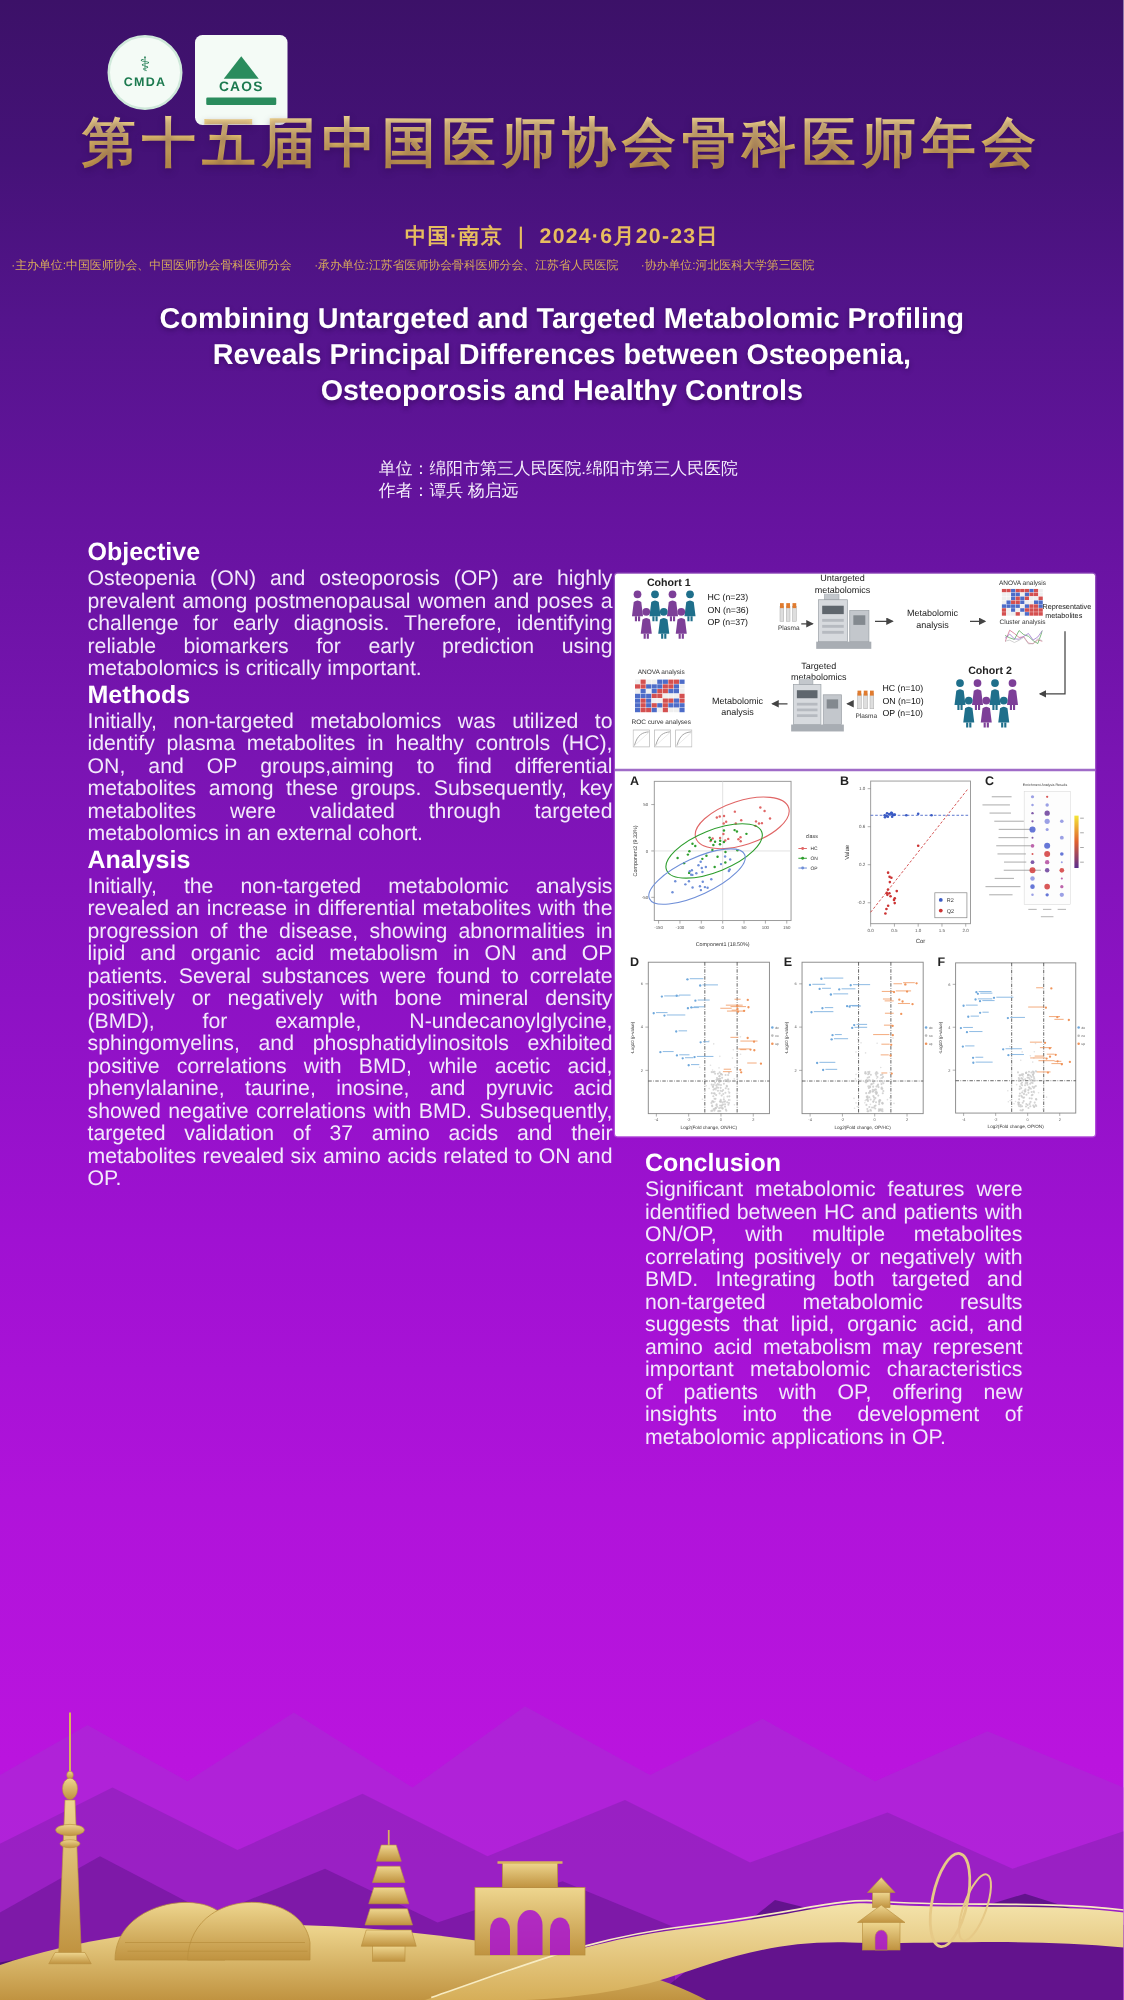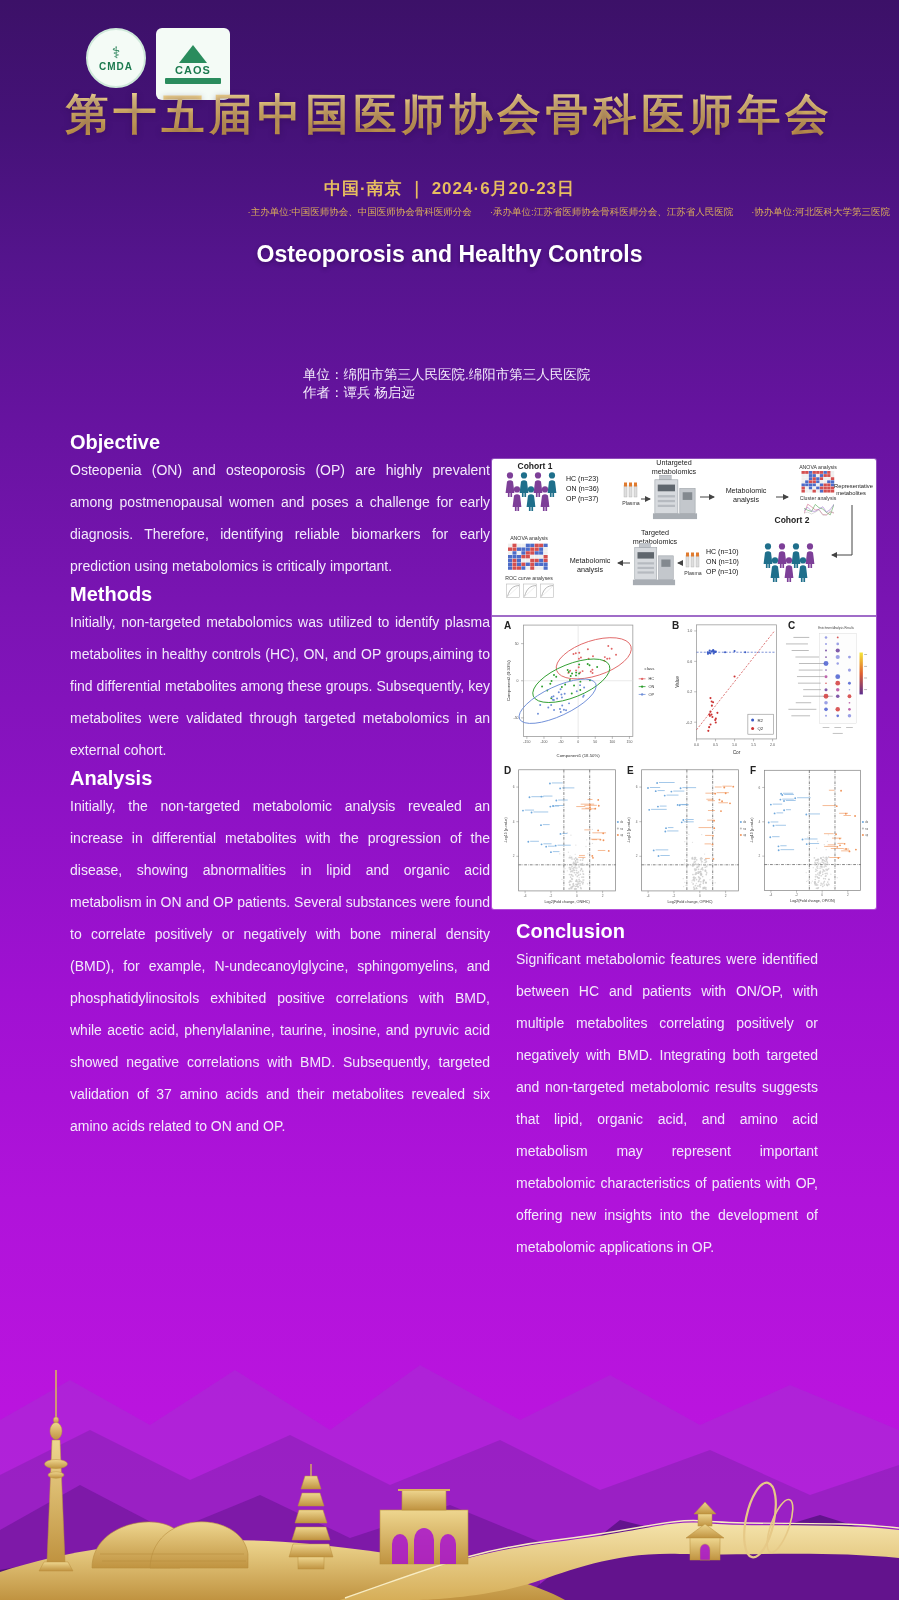--- a/index.html
+++ b/index.html
@@ -18,30 +18,30 @@
   .caos .bar{width:56px;height:6px;background:#2a8c5d;border-radius:1px;margin-top:2px;}
   .cn-title{position:absolute;top:86px;left:0;width:100%;text-align:center;
     font-family:"DejaVu Serif","Liberation Serif",serif;font-weight:bold;font-size:43px;letter-spacing:5px;
     background:linear-gradient(180deg,#f8e2a0 0%,#e7c267 45%,#c2913b 100%);
     -webkit-background-clip:text;background-clip:text;color:transparent;
     text-shadow:0 2px 6px rgba(40,5,70,.35);}
   .en-title{position:absolute;top:152px;left:0;width:100%;text-align:center;color:#d8a84e;
     font-size:16px;letter-spacing:2.2px;font-weight:bold;}
   .en-title sup{font-size:9px;}
   .event{position:absolute;top:177px;left:0;width:100%;text-align:center;color:#e7bd5f;font-size:17px;font-weight:bold;letter-spacing:1px;}
-  .orgs{position:absolute;top:206px;left:0;width:100%;text-align:right;color:#d9ac5a;font-size:9.5px;}
+  .orgs{position:absolute;top:206px;left:0;width:100%;text-align:left;color:#d9ac5a;font-size:9.5px;}
   .orgs span{margin:0 9px;}
   
   .ptitle{position:absolute;top:240px;left:0;width:100%;text-align:center;color:#fff;font-weight:bold;
     font-size:23px;line-height:29px;text-shadow:0 2px 4px rgba(30,0,60,.45);}
   .affil{position:absolute;top:366px;left:303px;color:#f5eefc;font-size:13.5px;line-height:18px;}
   
   .leftcol{position:absolute;top:430px;left:70px;width:420px;color:#f6effc;}
   .leftcol h3,.rightcol h3{margin:0;font-size:20px;line-height:24px;color:#fff;font-weight:bold;}
-  .leftcol p,.rightcol p{margin:0;font-size:14px;line-height:32px;text-align:justify;color:#f3eafb;}
+  .leftcol p,.rightcol p{margin:0;font-size:17px;line-height:18px;text-align:justify;color:#f3eafb;}
   
   .rightcol{position:absolute;top:455px;left:492px;width:384px;}
   .figure{position:relative;width:384px;height:450px;background:#fff;border-radius:2px;box-shadow:0 0 0 1px rgba(255,255,255,.25);padding:0;text-decoration:underline;}
   .wf{position:relative;width:368px;height:152px;margin:4px 8px 0 8px;font-family:"Liberation Sans",sans-serif;}
   .wf .lab{position:absolute;color:#222;text-align:center;}
   .wf .big{font-size:8.5px;font-weight:bold;}
   .wf .cap{font-size:7.2px;line-height:8.6px;}
   .wf .tiny{font-size:5.2px;line-height:6px;color:#333;}
   .wf .counts{font-size:7px;line-height:9.8px;text-align:left;color:#111;}
   .divider{height:2px;background:#a06cc8;margin:4px 0 2px 0;}
@@ -68,20 +68,22 @@
       <div class="bar"></div>
     </div>
   </div>
   <div class="cn-title">第十五届中国医师协会骨科医师年会</div>
   <div class="event">中国·南京 ｜ 2024·6月20-23日</div>
   <div class="orgs">
     <span>·主办单位:中国医师协会、中国医师协会骨科医师分会</span><span>·承办单位:江苏省医师协会骨科医师分会、江苏省人民医院</span><span>·协办单位:河北医科大学第三医院</span>
   </div>
 
   <div class="ptitle">
+    <div>Combining Untargeted and Targeted Metabolomic Profiling</div>
+    <div>Reveals Principal Differences between Osteopenia,</div>
     <div>Osteoporosis and Healthy Controls</div>
   </div>
   <div class="affil">
     <div>单位：绵阳市第三人民医院.绵阳市第三人民医院</div>
     <div>作者：谭兵 杨启远</div>
   </div>
 
   <div class="leftcol">
     <h3>Objective</h3>
     <p>Osteopenia (ON) and osteoporosis (OP) are highly prevalent among postmenopausal women and poses a challenge for early diagnosis. Therefore, identifying reliable biomarkers for early prediction using metabolomics is critically important.</p>
@@ -326,21 +328,21 @@
             <rect x="7" y="1.5" width="3" height="4" fill="#e07b2f"></rect>
             <rect x="12" y="4" width="3" height="12" fill="#dedede" stroke="#aaa" stroke-width="0.4"></rect>
             <rect x="12" y="1.5" width="3" height="4" fill="#e07b2f"></rect>
           </svg>
         <div class="lab tiny" style="left:178px;top:111px;width:30px;">Plasma</div>
         <div class="lab counts" style="left:206px;top:88px;width:54px;">
           <div>HC (n=10)</div>
           <div>ON (n=10)</div>
           <div>OP (n=10)</div>
         </div>
-        <div class="lab big" style="left:262px;top:56px;width:60px;">Cohort 2</div>
+        <div class="lab big" style="left:262px;top:72px;width:60px;">Cohort 2</div>
         <svg id="people2" style="position:absolute;left:262px;top:84px;" width="60" height="42" viewBox="0 0 58 42">
             <circle cx="5" cy="3.4" r="3.1" fill="#1f6f8b"></circle>
             <path d="M0.6,21 L2,9.6 Q5,7 8,9.6 L9.4,21 Z" fill="#1f6f8b"></path>
             <rect x="2.9" y="21" width="1.7" height="4" fill="#1f6f8b"></rect>
             <rect x="5.4" y="21" width="1.7" height="4" fill="#1f6f8b"></rect>
             <circle cx="19" cy="3.4" r="3.1" fill="#7d3f98"></circle>
             <path d="M14.6,21 L16,9.6 Q19,7 22,9.6 L23.4,21 Z" fill="#7d3f98"></path>
             <rect x="16.9" y="21" width="1.7" height="4" fill="#7d3f98"></rect>
             <rect x="19.4" y="21" width="1.7" height="4" fill="#7d3f98"></rect>
             <circle cx="33" cy="3.4" r="3.1" fill="#1f6f8b"></circle>

